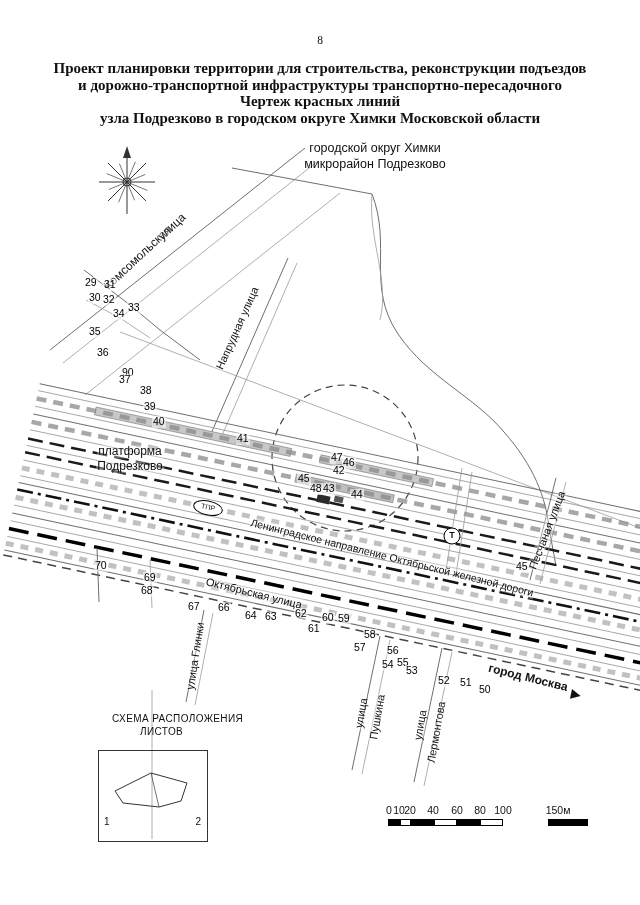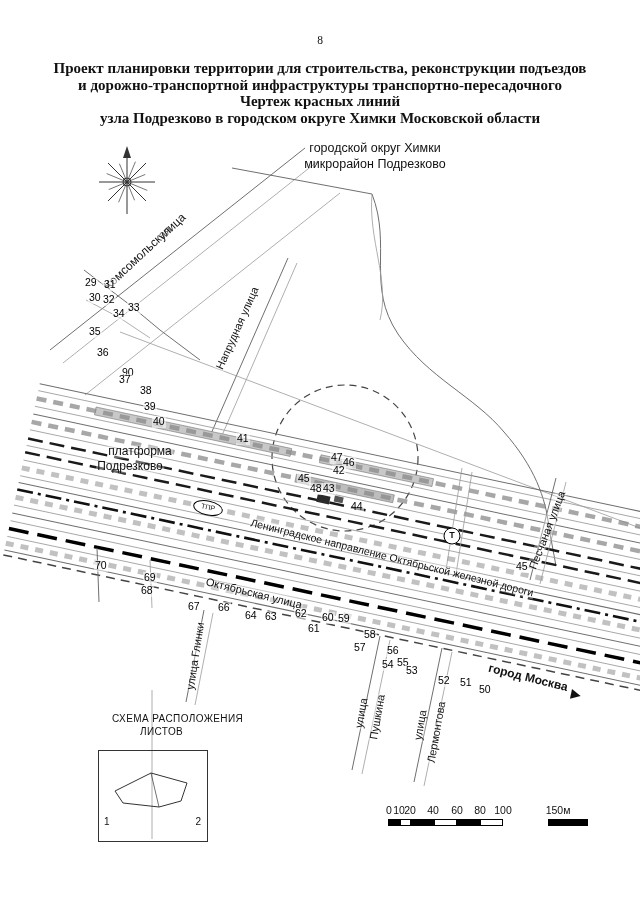--- a/index.html
+++ b/index.html
@@ -143,21 +143,21 @@
 
   <div class="region">
     <div>городской округ Химки</div>
     <div>микрорайон Подрезково</div>
   </div>
 
   <div style="position:absolute;left:0;top:0;width:640px;height:905px;pointer-events:none;">
       <span class="mlbl" style="left: 138px; top: 258px; font-size: 12px; transform: translate(-50%, -50%) rotate(-43deg);">Комсомольская</span>
       <span class="mlbl" style="left: 172px; top: 227px; font-size: 12px; transform: translate(-50%, -50%) rotate(-43deg);">улица</span>
       <span class="mlbl" style="left: 237px; top: 328px; font-size: 11px; transform: translate(-50%, -50%) rotate(-66deg);">Напрудная улица</span>
-      <span class="mlbl" style="left: 140px; top: 452px; font-size: 12px; transform: translate(-50%, -50%) rotate(0deg);">платформа</span>
+      <span class="mlbl" style="left: 130px; top: 452px; font-size: 12px; transform: translate(-50%, -50%) rotate(0deg);">платформа</span>
       <span class="mlbl" style="left: 130px; top: 467px; font-size: 12px; transform: translate(-50%, -50%) rotate(0deg);">Подрезково</span>
       <span class="mlbl" style="left: 392px; top: 558px; font-size: 10.5px; transform: translate(-50%, -50%) rotate(14deg);">Ленинградское направление Октябрьской железной дороги</span>
       <span class="mlbl" style="left: 547px; top: 530px; font-size: 11px; transform: translate(-50%, -50%) rotate(-69deg);">Песчаная улица</span>
       <span class="mlbl" style="left: 254px; top: 593px; font-size: 11px; transform: translate(-50%, -50%) rotate(14deg);">Октябрьская улица</span>
       <span class="mlbl" style="left: 195px; top: 656px; font-size: 11px; transform: translate(-50%, -50%) rotate(-81deg);">улица Глинки</span>
       <span class="mlbl" style="left: 361px; top: 713px; font-size: 11px; transform: translate(-50%, -50%) rotate(-80deg);">улица</span>
       <span class="mlbl" style="left: 377px; top: 717px; font-size: 11px; transform: translate(-50%, -50%) rotate(-80deg);">Пушкина</span>
       <span class="mlbl" style="left: 420px; top: 725px; font-size: 11px; transform: translate(-50%, -50%) rotate(-80deg);">улица</span>
       <span class="mlbl" style="left: 436px; top: 732px; font-size: 11px; transform: translate(-50%, -50%) rotate(-80deg);">Лермонтова</span>
       <span class="mlbl b" style="left: 528px; top: 678px; font-size: 12px; transform: translate(-50%, -50%) rotate(14deg);">город Москва</span>
@@ -176,21 +176,21 @@
       <span class="mnum" style="left: 139px; top: 385px;">38</span>
       <span class="mnum" style="left: 143px; top: 401px;">39</span>
       <span class="mnum" style="left: 152px; top: 416px;">40</span>
       <span class="mnum" style="left: 236px; top: 433px;">41</span>
       <span class="mnum" style="left: 330px; top: 452px;">47</span>
       <span class="mnum" style="left: 318px; top: 457px; margin-left: 24px;">46</span>
       <span class="mnum" style="left: 332px; top: 465px;">42</span>
       <span class="mnum" style="left: 297px; top: 473px;">45</span>
       <span class="mnum" style="left: 309px; top: 483px;">48</span>
       <span class="mnum" style="left: 322px; top: 483px;">43</span>
-      <span class="mnum" style="left: 350px; top: 501px;">44</span>
+      <span class="mnum" style="left: 350px; top: 489px;">44</span>
       <span class="mnum" style="left: 515px; top: 561px;">45</span>
       <span class="mnum" style="left: 94px; top: 560px;">70</span>
       <span class="mnum" style="left: 143px; top: 572px;">69</span>
       <span class="mnum" style="left: 140px; top: 585px;">68</span>
       <span class="mnum" style="left: 187px; top: 601px;">67</span>
       <span class="mnum" style="left: 217px; top: 602px;">66</span>
       <span class="mnum" style="left: 244px; top: 610px; text-align: center;">64</span>
       <span class="mnum" style="left: 264px; top: 611px;">63</span>
       <span class="mnum" style="left: 294px; top: 608px;">62</span>
       <span class="mnum" style="left: 321px; top: 612px;">60</span>

